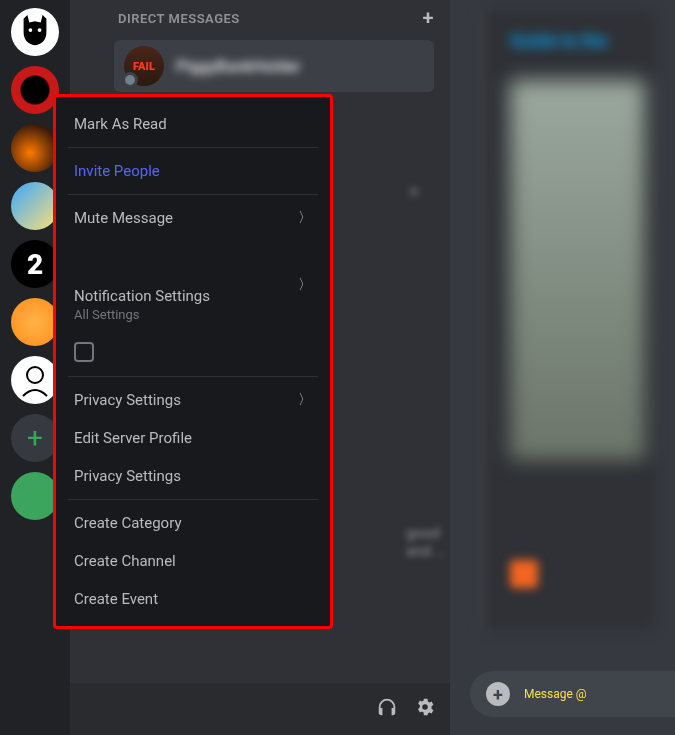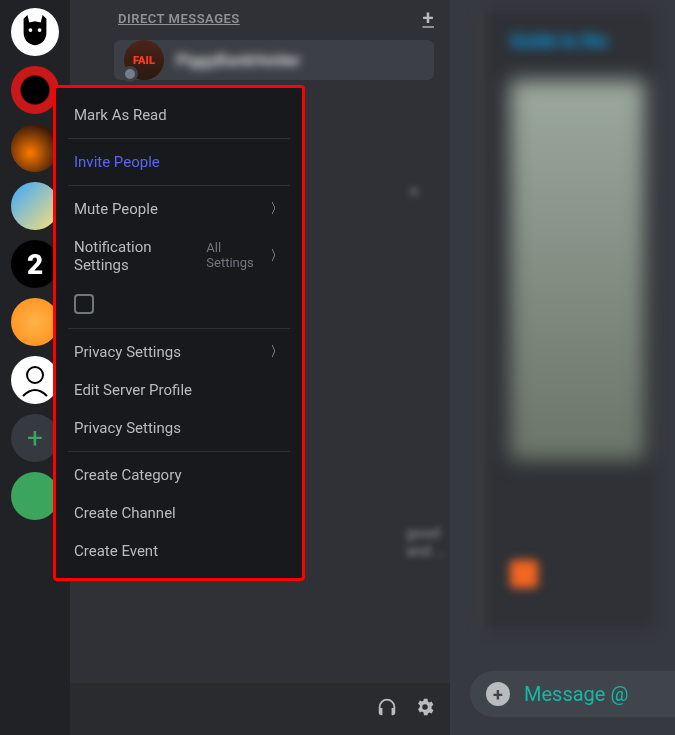--- a/index.html
+++ b/index.html
@@ -63,32 +63,31 @@
     }
     .dm-header {
       display: flex;
       align-items: center;
       justify-content: space-between;
       padding: 6px 16px 6px 48px;
       color: #8e9297;
       font-size: 13px;
       font-weight: 600;
       letter-spacing: 0.5px;
-      text-decoration: underline;
     }
     .plus-icon {
       font-size: 20px;
       color: #b9bbbe;
       cursor: pointer;
     }
     .dm-item {
       margin: 4px 16px 0 44px;
       background: #3c3f45;
       border-radius: 6px;
-      padding: 0 10px;
+      padding: 6px 10px;
       display: flex;
       align-items: center;
       gap: 12px;
       cursor: pointer;
     }
     .dm-avatar {
       width: 40px;
       height: 40px;
       border-radius: 50%;
       background: linear-gradient(#4a2519, #2b1910);
@@ -112,22 +111,22 @@
     }
     .dm-name {
       filter: blur(4px);
       color: #dcddde;
       font-size: 16px;
       font-weight: 600;
     }
     .context-menu {
       position: absolute;
       left: 53px;
-      top: 85px;
-      width: 252px;
+      top: 94px;
+      width: 280px;
       background: #18191c;
       border-radius: 4px;
       border: 3px solid #ff0000;
       padding: 8px;
       z-index: 100;
     }
     .menu-item {
       padding: 10px 10px;
       color: #b9bbbe;
       font-size: 15px;
@@ -136,21 +135,21 @@
       display: flex;
       align-items: center;
       justify-content: space-between;
     }
     .menu-item.invite { color: #5865f2; text-align: center; }
     .menu-item-sub {
       font-size: 13px;
       color: #72767d;
       margin-top: 2px;
     }
-    .menu-item-col { display: flex; flex-direction: row; align-items: flex-start; }
+    .menu-item-col { display: flex; flex-direction: column; align-items: flex-start; margin-top: 40px; }
     .menu-sep {
       height: 1px;
       background: #2e3035;
       margin: 4px 4px;
     }
     .chevron {
       color: #b9bbbe;
       font-size: 14px;
     }
     .checkbox {
@@ -250,22 +249,22 @@
       background: #b9bbbe;
       color: #40444b;
       display: flex;
       align-items: center;
       justify-content: center;
       font-size: 18px;
       font-weight: bold;
       cursor: pointer;
     }
     .input-placeholder {
-      color: #14b8a6;
-      font-size: 20px;
+      color: #fde047;
+      font-size: 12px;
     }
     .monstercat {
       width: 38px;
       height: 38px;
     }
   </style>
 </head>
 <body>
 
 <div class="server-bar">
@@ -335,21 +334,21 @@
 <div class="context-menu">
   <div class="menu-item">
     <span>Mark As Read</span>
   </div>
   <div class="menu-sep"></div>
   <div class="menu-item invite">
     <span>Invite People</span>
   </div>
   <div class="menu-sep"></div>
   <div class="menu-item">
-    <span>Mute People</span>
+    <span>Mute Message</span>
     <span class="chevron">〉</span>
   </div>
   <div class="menu-item">
     <span class="menu-item-col">
       <span>Notification Settings</span>
       <span class="menu-item-sub">All Settings</span>
     </span>
     <span class="chevron">〉</span>
   </div>
   <div class="menu-item">

